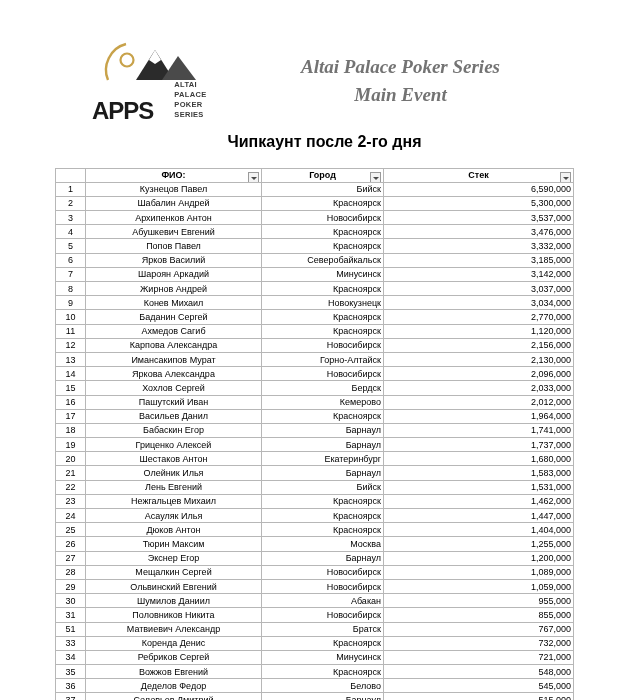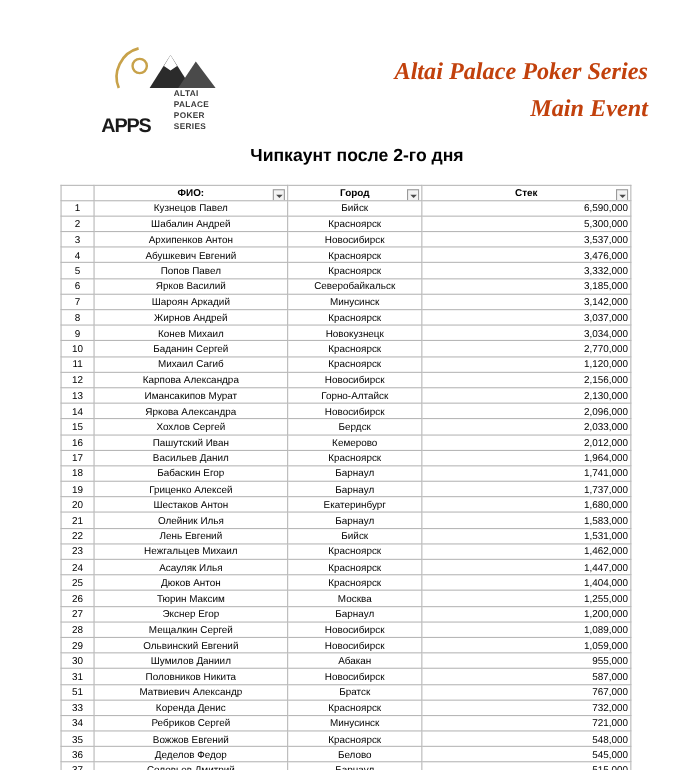--- a/index.html
+++ b/index.html
@@ -44,21 +44,21 @@
     height: 42px;
   }
   .logo-text {
     display: flex;
     align-items: flex-end;
     margin-top: -2px;
   }
   .apps-word {
     font-family: "Liberation Sans", sans-serif;
     font-weight: bold;
-    font-size: 18px;
+    font-size: 24px;
     letter-spacing: -1px;
     color: #1a1a1a;
     line-height: 1;
   }
   .logo-sub {
     margin-left: 21px;
     font-size: 7.5px;
     font-weight: bold;
     line-height: 1.35;
     color: #3a3a3a;
@@ -67,24 +67,23 @@
   }
   .title-block {
     flex: 1;
     text-align: center;
     padding-right: 40px;
   }
   .title-line {
     font-family: "Liberation Serif", serif;
     font-weight: bold;
     font-style: italic;
-    font-size: 22px;
+    font-size: 19px;
     line-height: 1.5;
-    color: #c2410c;
-    text-align: right;
+    color: #737373;
   }
 
   
   .subtitle {
     text-align: center;
     font-family: "Liberation Sans", sans-serif;
     font-weight: bold;
     font-size: 16px;
     margin: 10px 0 8px 0;
     padding-left: 20px;
@@ -123,21 +122,21 @@
 
   td.rank {
     text-align: center;
     font-size: 9px;
   }
   td.name {
     text-align: center;
     font-size: 9.5px;
   }
   td.city {
-    text-align: center;
+    text-align: right;
     font-size: 9.5px;
   }
   td.stack {
     text-align: right;
     padding-right: 68px;
     font-size: 9.5px;
   }
 
   .filter-btn {
     display: inline-block;
@@ -273,21 +272,21 @@
             <td class="stack">3,034,000</td>
           </tr>
           <tr>
             <td class="rank">10</td>
             <td class="name">Баданин Сергей</td>
             <td class="city">Красноярск</td>
             <td class="stack">2,770,000</td>
           </tr>
           <tr>
             <td class="rank">11</td>
-            <td class="name">Михаил Сагиб</td>
+            <td class="name">Ахмедов Сагиб</td>
             <td class="city">Красноярск</td>
             <td class="stack">1,120,000</td>
           </tr>
           <tr>
             <td class="rank">12</td>
             <td class="name">Карпова Александра</td>
             <td class="city">Новосибирск</td>
             <td class="stack">2,156,000</td>
           </tr>
           <tr>
@@ -395,21 +394,21 @@
           <tr>
             <td class="rank">30</td>
             <td class="name">Шумилов Даниил</td>
             <td class="city">Абакан</td>
             <td class="stack">955,000</td>
           </tr>
           <tr>
             <td class="rank">31</td>
             <td class="name">Половников Никита</td>
             <td class="city">Новосибирск</td>
-            <td class="stack">587,000</td>
+            <td class="stack">855,000</td>
           </tr>
           <tr>
             <td class="rank">51</td>
             <td class="name">Матвиевич Александр</td>
             <td class="city">Братск</td>
             <td class="stack">767,000</td>
           </tr>
           <tr>
             <td class="rank">33</td>
             <td class="name">Коренда Денис</td>

